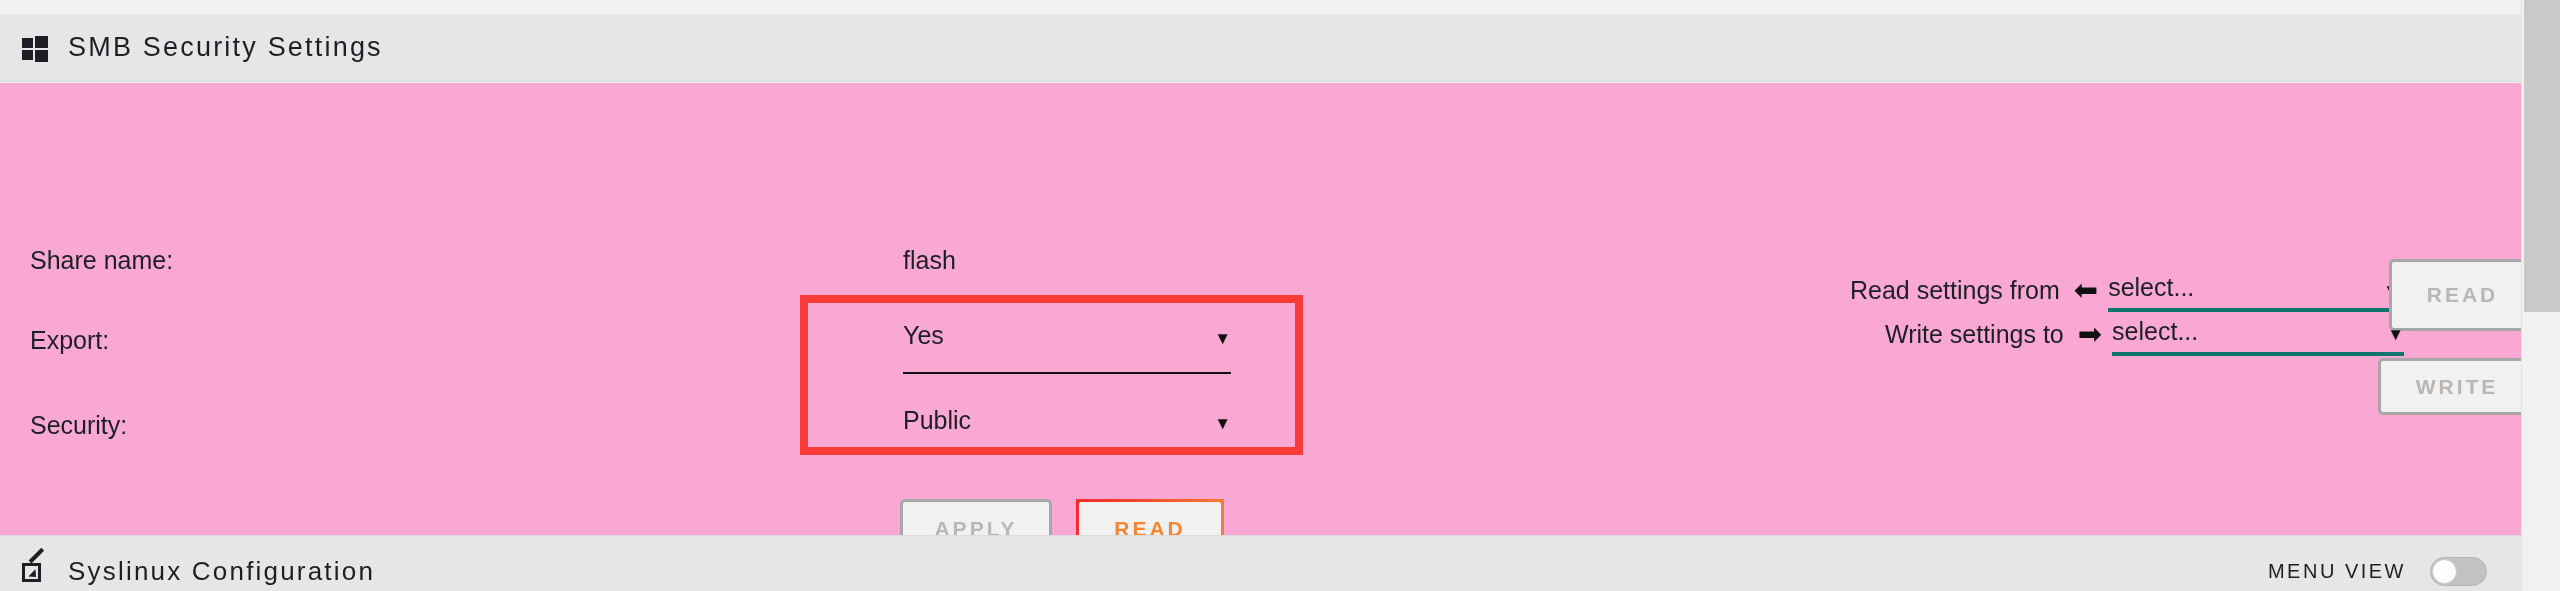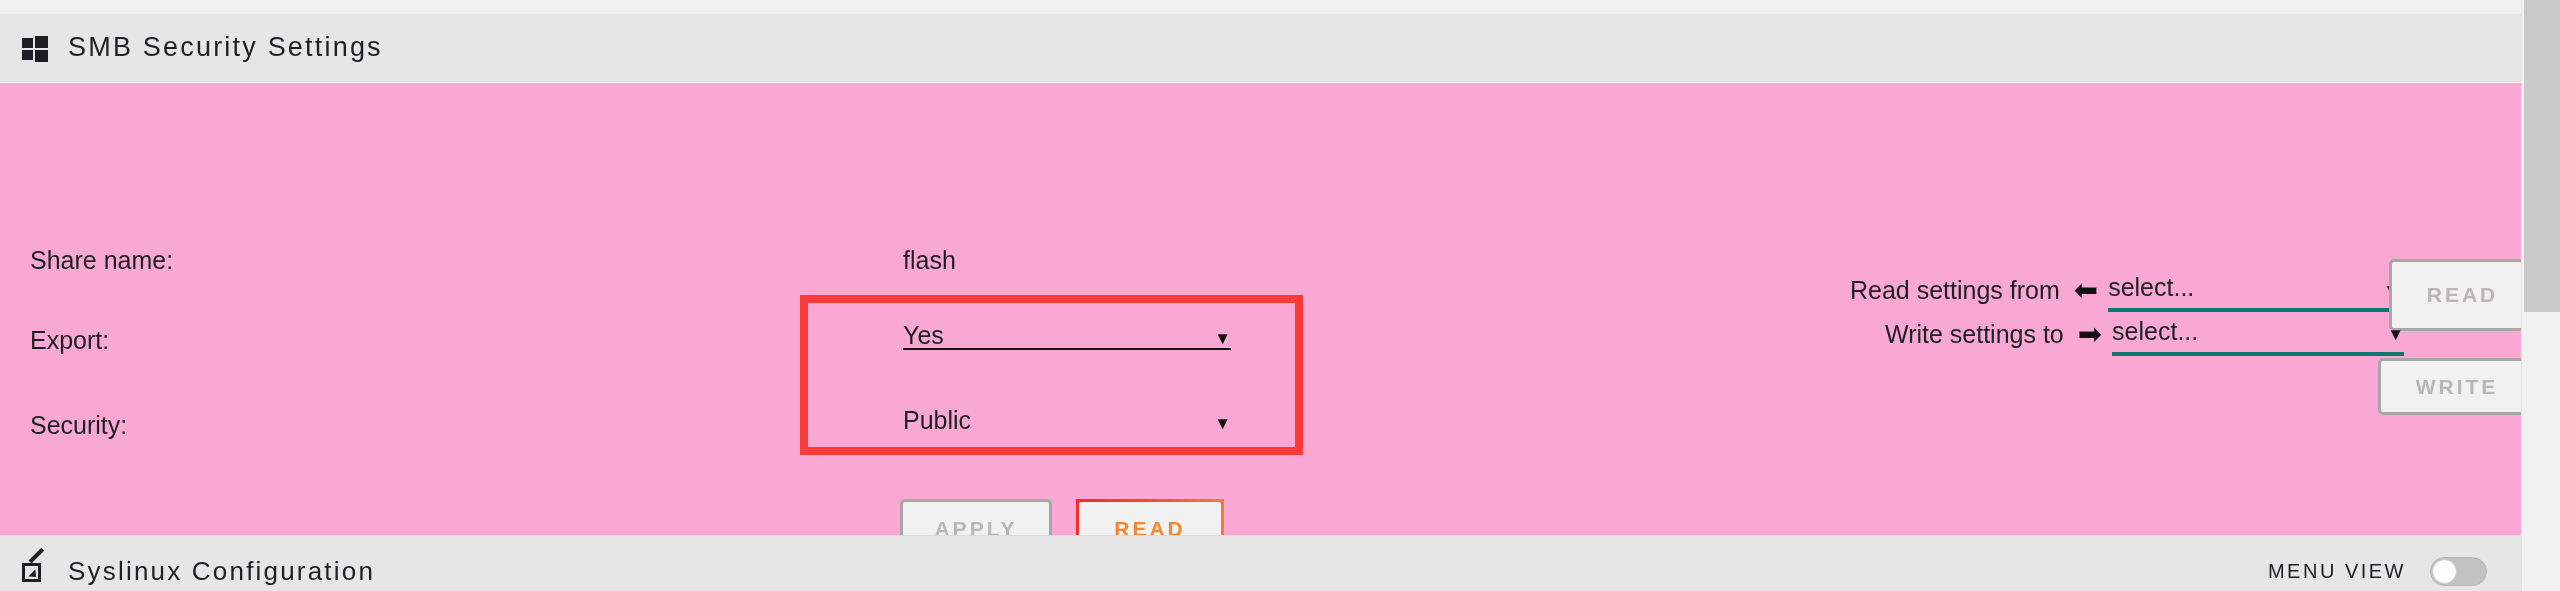--- a/index.html
+++ b/index.html
@@ -97,21 +97,21 @@
     pointer-events: none;
   }
 
   
   .msel {
     position: absolute;
     display: flex;
     align-items: flex-end;
     justify-content: space-between;
     box-sizing: border-box;
-    padding-bottom: 0;
+    padding-bottom: 24px;
     border-bottom: 2px solid #111;
   }
   .msel.noline { border-bottom: 2px solid transparent; }
   .msel .txt {
     font-size: 25px;
     color: #1d1f24;
     line-height: 1;
     white-space: nowrap;
   }
   .msel .caret {

